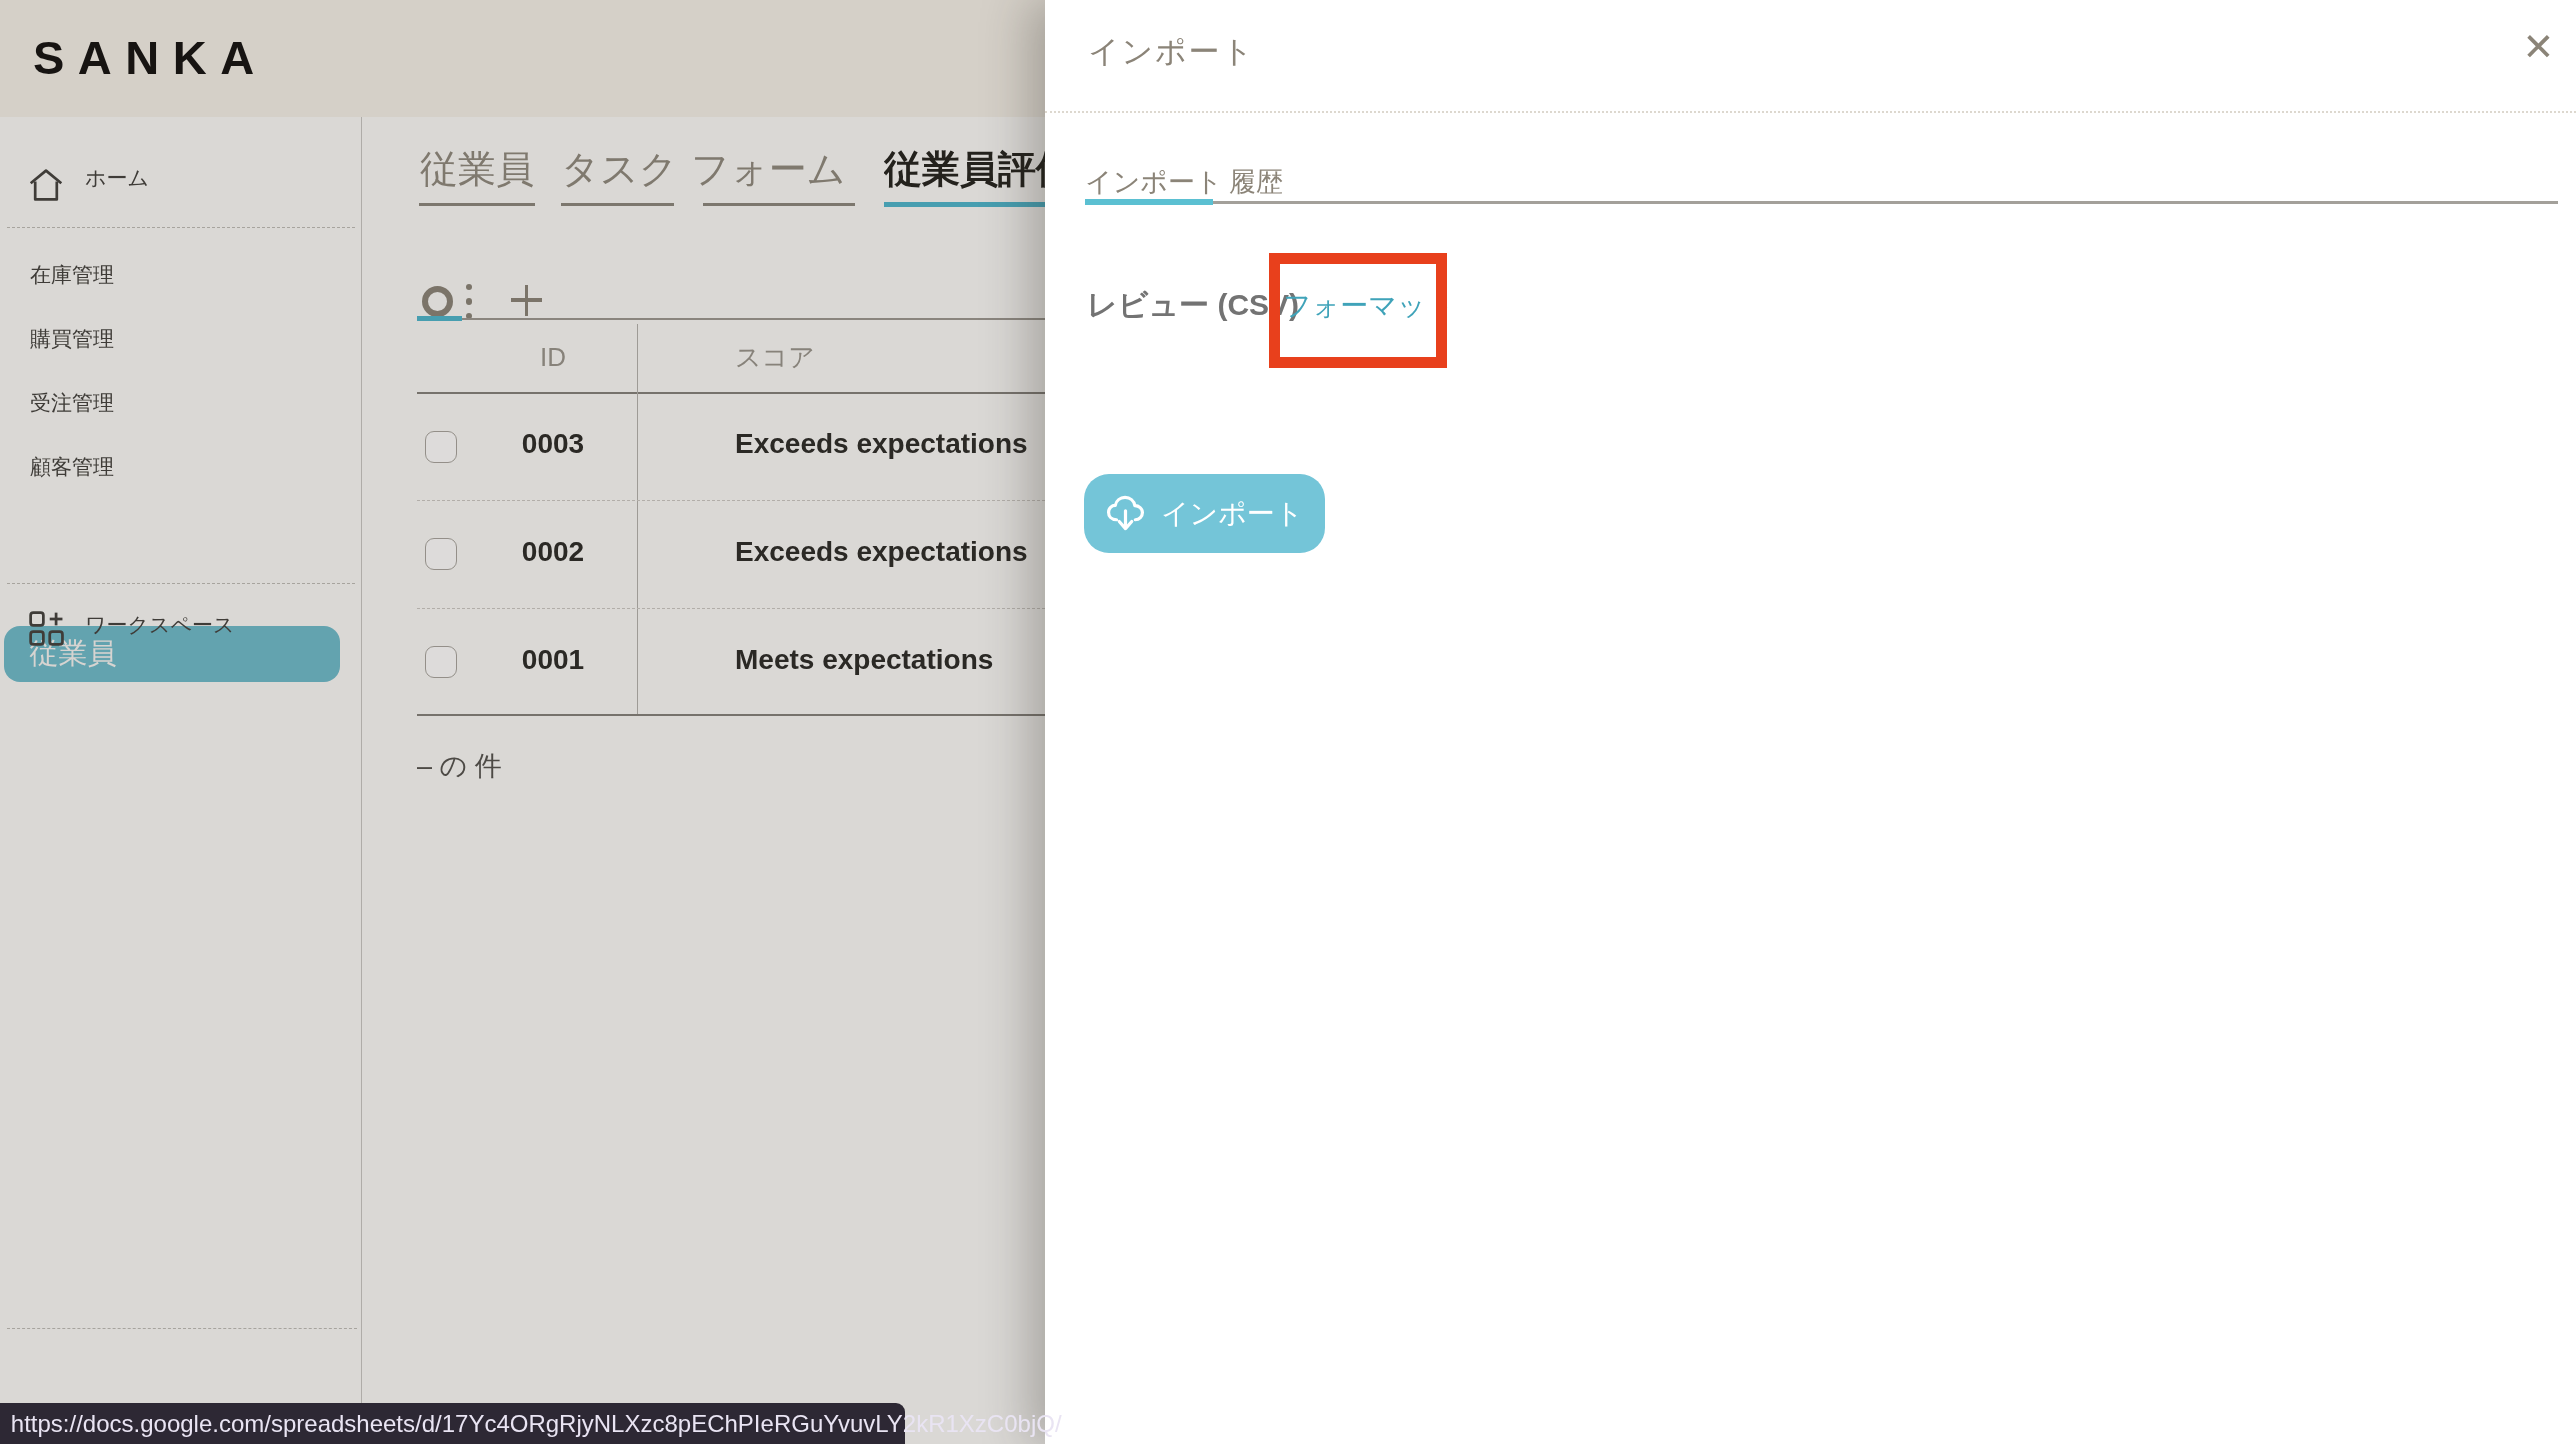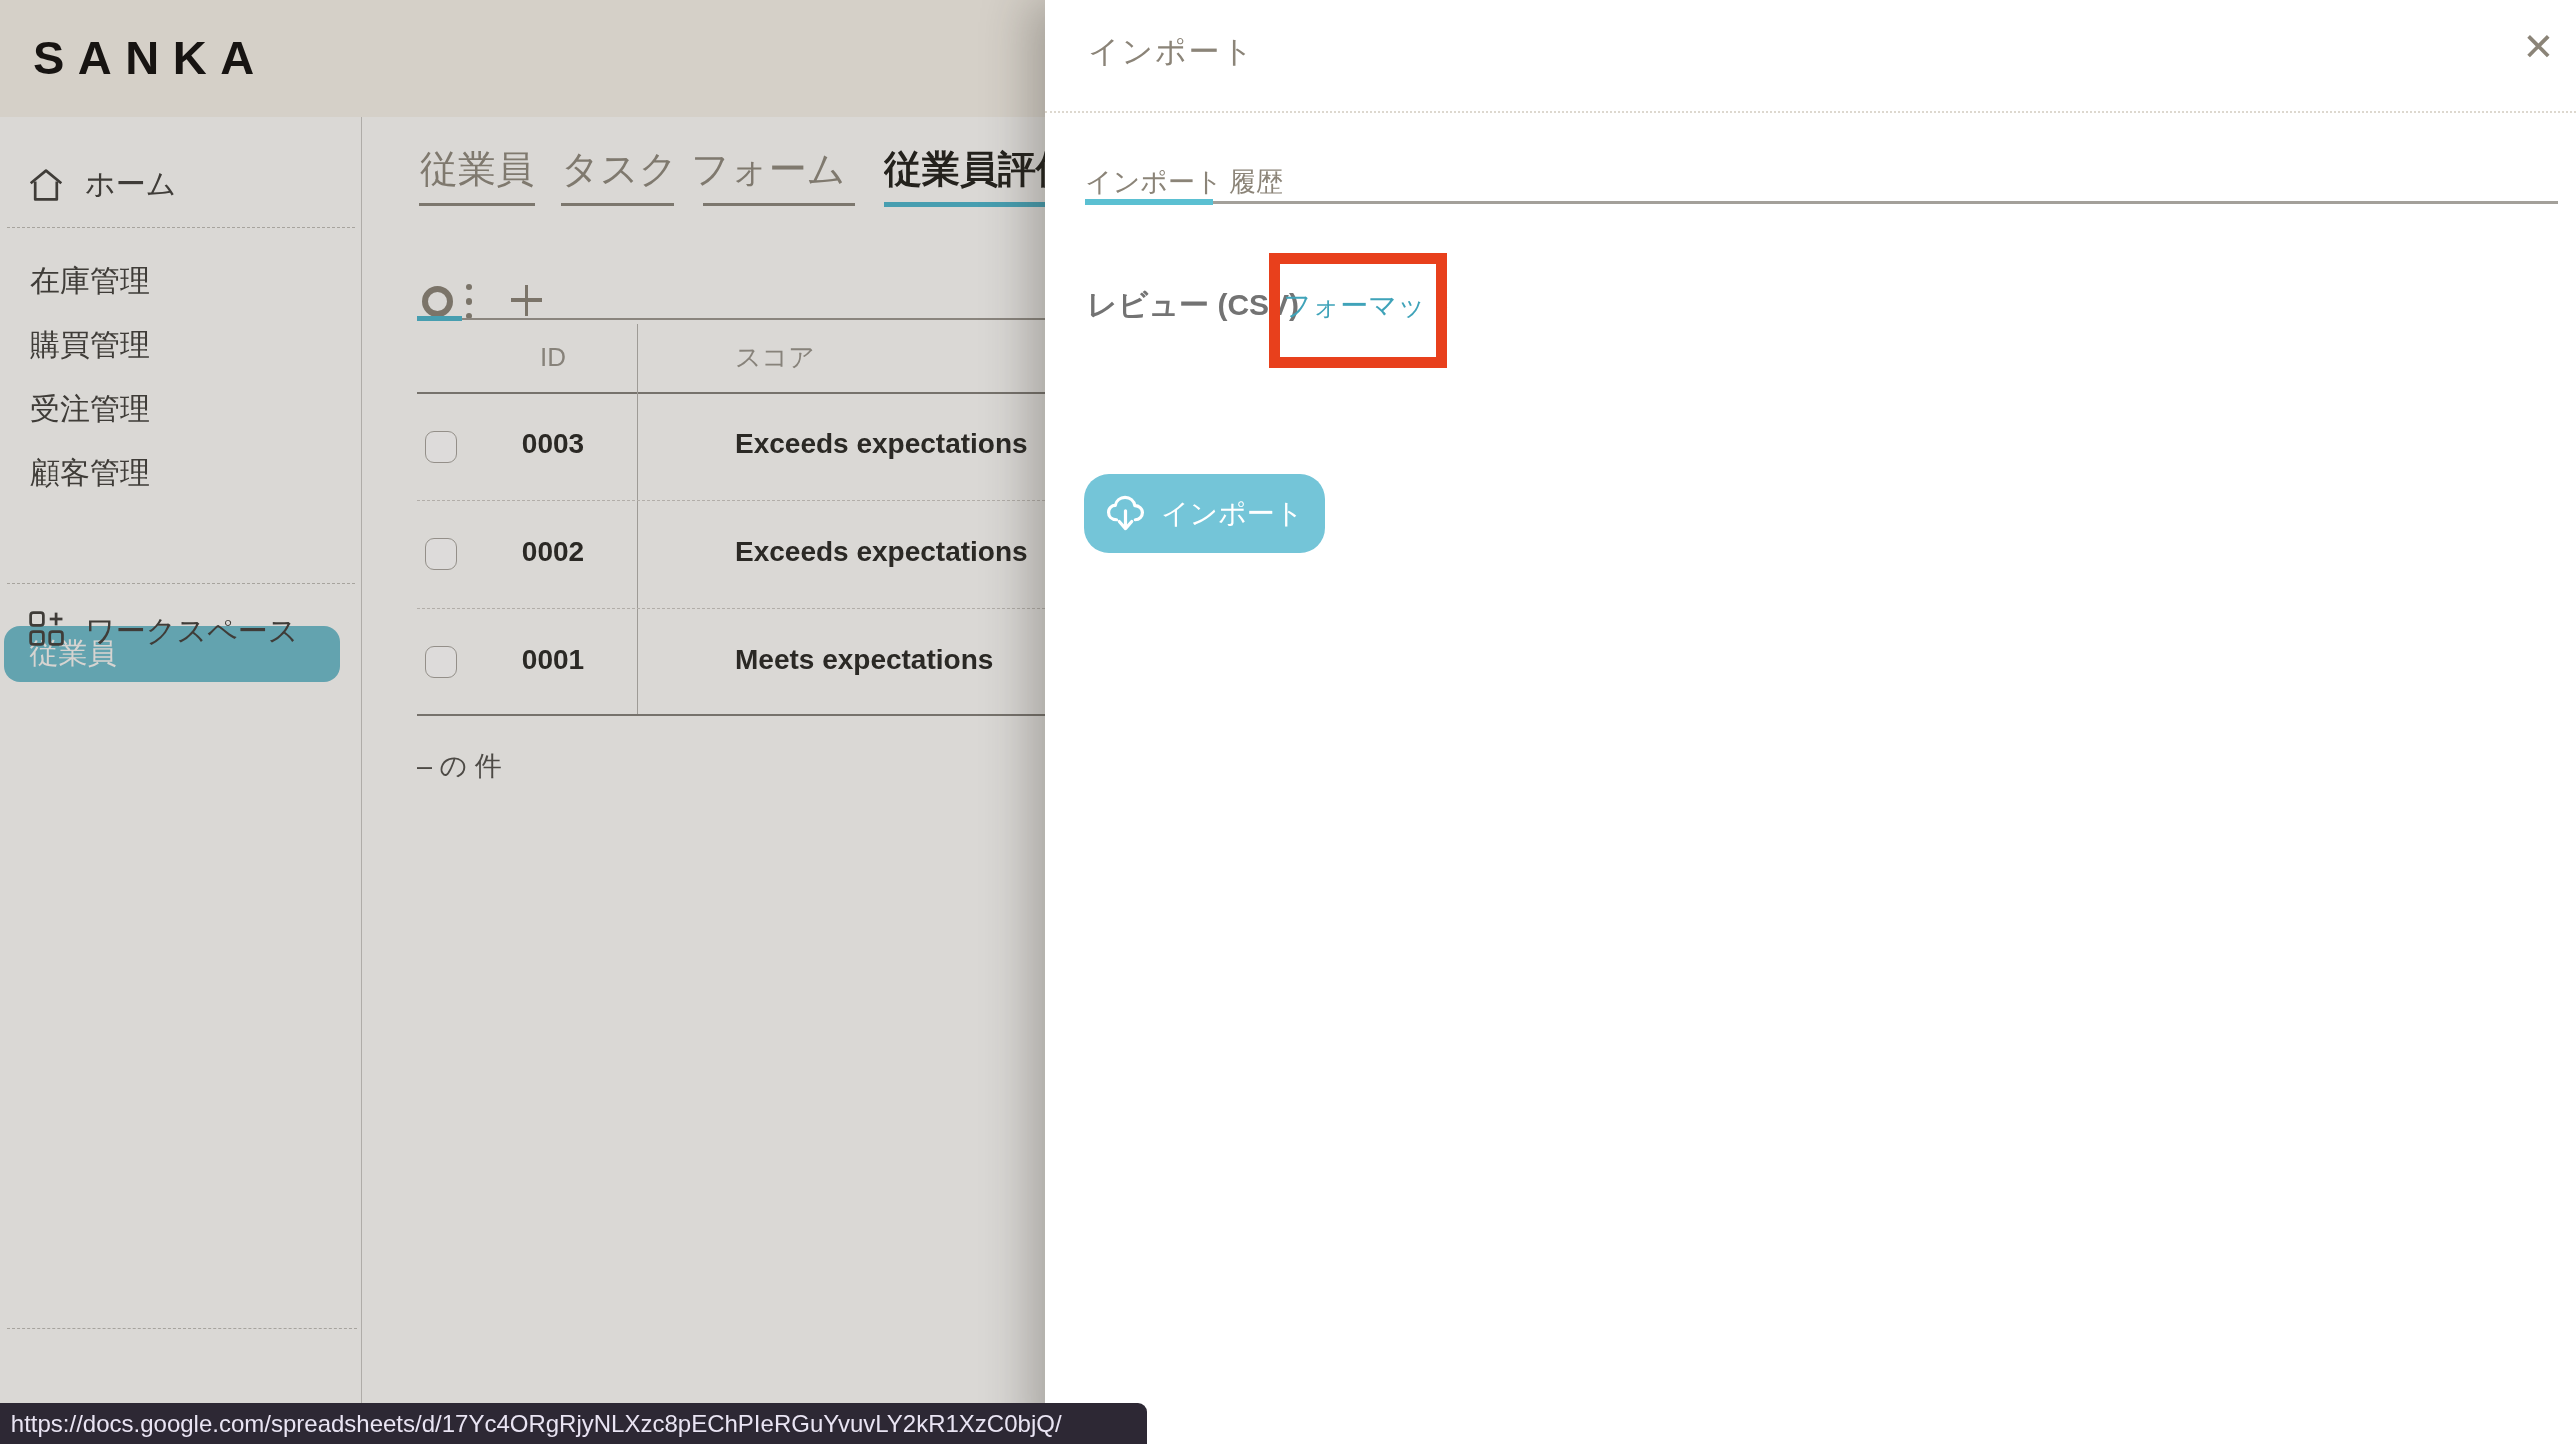--- a/index.html
+++ b/index.html
@@ -9,21 +9,21 @@
     background:#F7F6F3;
   }
   
   .header{position:absolute;left:0;top:0;width:100%;height:117px;background:#F2EDE4;}
   .logo{position:absolute;left:33px;top:30px;font-size:47px;font-weight:800;letter-spacing:13.5px;color:#171513;}
   .search{position:absolute;left:373px;top:18px;width:685px;height:75px;border-radius:38px;background:#FBF8F2;display:flex;align-items:center;}
   .search .mag{margin-left:20px;flex:0 0 auto;}
   .search .ph{margin-left:16px;font-size:28px;color:#8d887c;}
   
   .sidebar{position:absolute;left:0;top:117px;width:362px;height:1328px;background:#F7F6F3;border-right:0.9px solid #C6C4BF;box-sizing:border-box;}
-  .side-item{position:absolute;display:flex;align-items:center;color:#45433e;font-size:30px;cursor:pointer;}
+  .side-item{position:absolute;display:flex;align-items:center;color:#45433e;font-size:21px;cursor:pointer;}
   .side-icon{position:absolute;left:27px;}
   .dash{position:absolute;left:7.2px;width:348px;border-top:1.8px dashed #BDBAB4;}
   .pill{position:absolute;left:3.6px;top:509px;width:336px;height:56px;background:#6FB9C7;border-radius:16px;}
   .pill span{position:absolute;left:26px;top:50%;transform:translateY(-50%);color:#F4F2EE;font-size:29px;}
   
   .main{position:absolute;left:362px;top:117px;width:2214px;height:1328px;}
   .tab{position:absolute;top:29px;height:47px;text-align:center;font-size:38px;color:#8F897D;line-height:47px;white-space:nowrap;overflow:hidden;}
   .tab-line{position:absolute;top:86px;height:2.7px;background:#8c877c;}
   .tab.active{color:#26251f;font-weight:bold;}
   .tab-line.active{top:85px;height:5.4px;background:#4FB4C8;}
@@ -52,21 +52,21 @@
   .m-dotted{position:absolute;left:0;top:111px;width:1531px;border-top:2.7px dotted #ddd8cf;}
   .m-tab{position:absolute;top:164px;height:36px;line-height:36px;font-size:27px;color:#8b8478;cursor:pointer;white-space:nowrap;}
   .m-underline{position:absolute;left:40px;top:201px;width:1473px;height:2.7px;background:#a3a09a;}
   .m-underline-active{position:absolute;left:40px;top:199px;width:128px;height:6.3px;background:#5BC0D2;}
   .m-field-label{position:absolute;left:42px;top:285px;font-size:30px;font-weight:bold;color:#737373;}
   .m-format{position:absolute;left:238px;top:287px;font-size:28px;color:#3fa3b9;cursor:pointer;}
   .redbox{position:absolute;left:224px;top:253px;width:178px;height:115px;border:11.7px solid #E8401C;box-sizing:border-box;z-index:5;}
   .upload-btn{position:absolute;left:39px;top:336px;width:219px;height:95px;background:#fff;border:1.8px solid #E6E3DD;border-radius:21.6px;box-sizing:border-box;box-shadow:0 1.8px 5.4px rgba(60,55,48,0.06);display:flex;align-items:center;justify-content:center;font-size:26px;color:#34332f;cursor:pointer;}
   .import-btn{position:absolute;left:39px;top:474px;width:241px;height:79px;background:#74C5D8;border-radius:25px;display:flex;align-items:center;justify-content:center;gap:14.4px;color:#fff;font-size:28px;cursor:pointer;}
   
-  .statusbar{position:absolute;left:0;top:1403px;width:1147px;height:41px;background:#2D2834;border-top-right-radius:9px;z-index:60;display:flex;align-items:center;}
+  .statusbar{position:absolute;left:0;top:1403px;width:905px;height:41px;background:#2D2834;border-top-right-radius:9px;z-index:60;display:flex;align-items:center;}
   .statusbar span{margin-left:10.8px;font-size:24px;color:#E9E4F3;white-space:nowrap;}
 </style>
 </head>
 <body>
 
 <div id="screen">
 
   <div class="header">
     <div class="logo">SANKA</div>
   </div>

